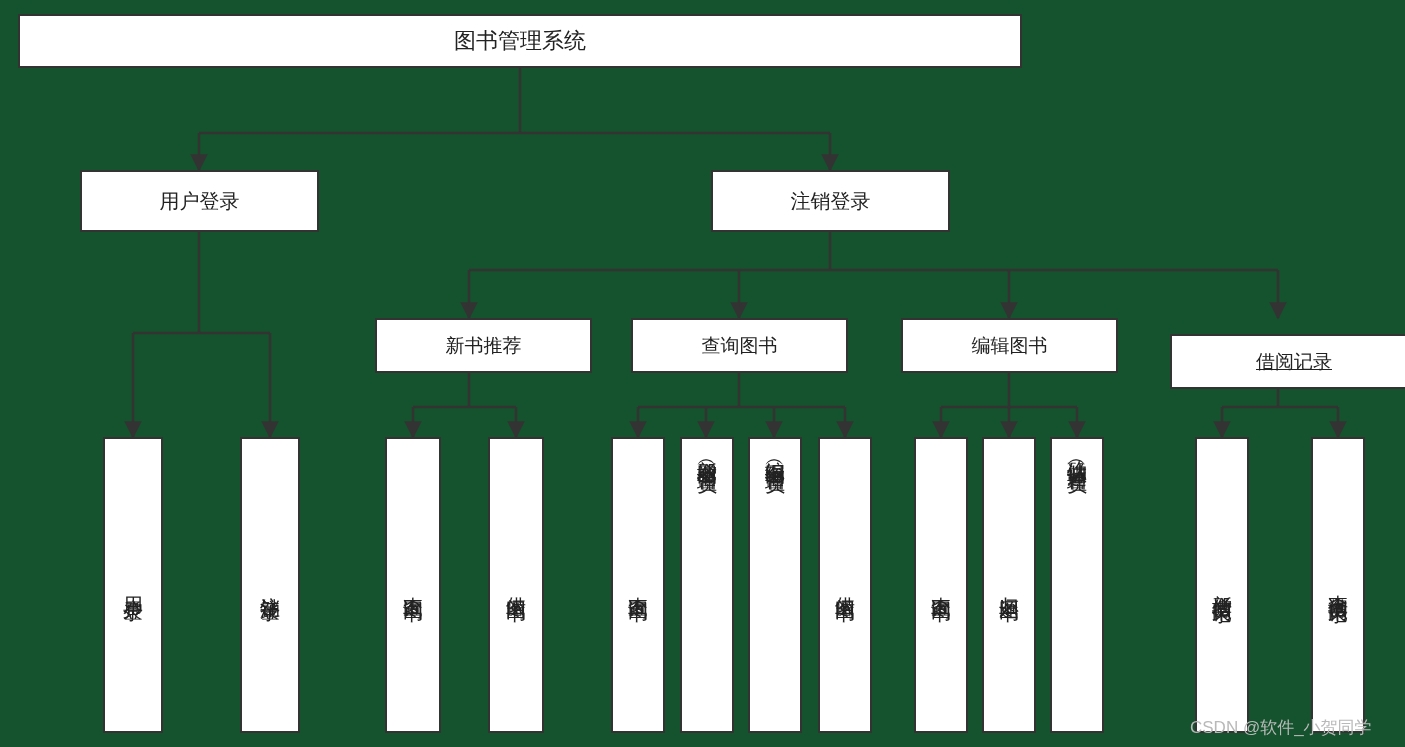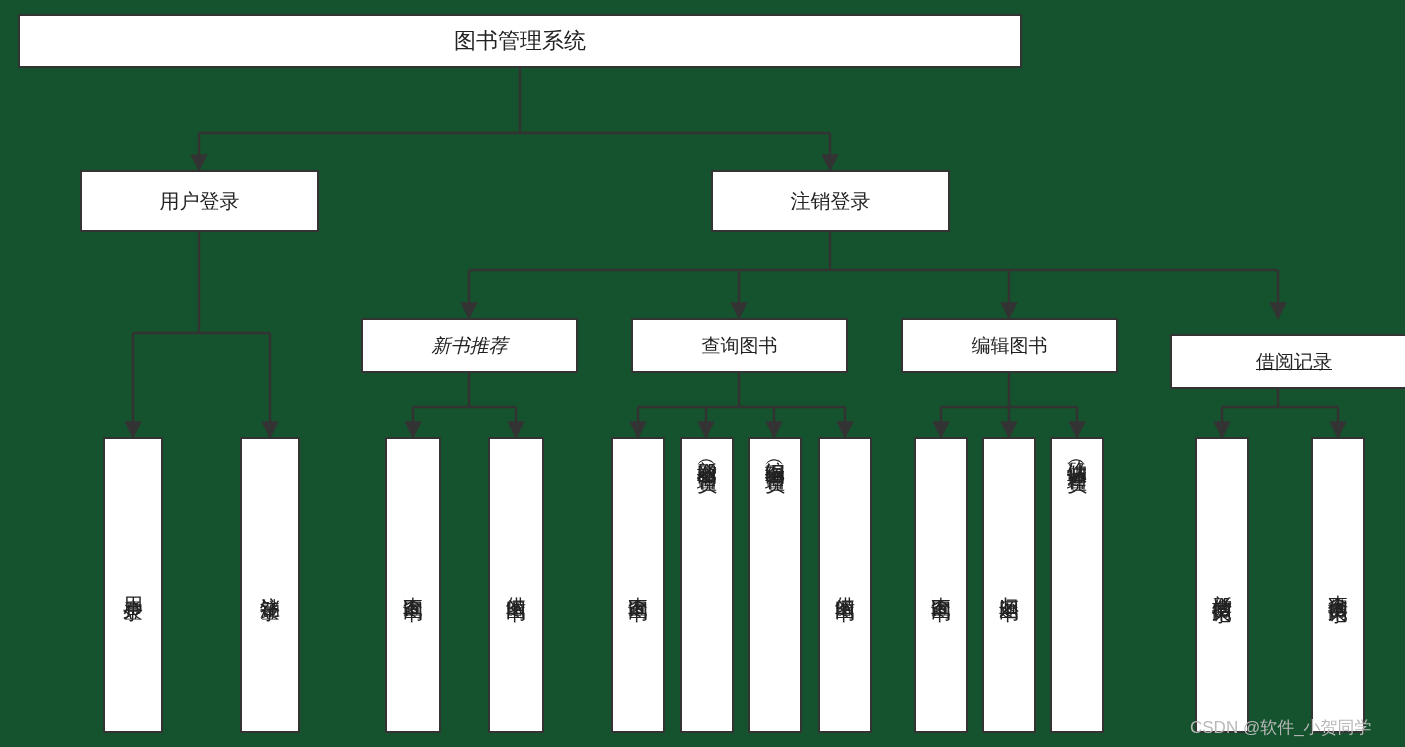--- a/index.html
+++ b/index.html
@@ -120,21 +120,21 @@
       <path d="M 1338 407 L 1338 437" marker-end="url(#arrow)"></path>
     </g>
   </svg>
 
   <div class="node root" style="left:18px; top:14px; width:1004px; height:54px;">图书管理系统</div>
 
   <div class="node level2" style="left:80px; top:170px; width:239px; height:62px;">用户登录</div>
 
   <div class="node level2" style="left:711px; top:170px; width:239px; height:62px;">注销登录</div>
 
-  <div class="node level3" style="left:361px; top:318px; width:217px; height:55px;font-style:italic;">新书推荐</div>
+  <div class="node level3" style="left:375px; top:318px; width:217px; height:55px;">新书推荐</div>
 
   <div class="node level3" style="left:631px; top:318px; width:217px; height:55px;">查询图书</div>
 
   <div class="node level3" style="left:901px; top:318px; width:217px; height:55px;">编辑图书</div>
 
   <div class="node level3" style="left:1170px; top:334px; width:248px; height:55px;text-decoration:underline;">借阅记录</div>
 
   <div class="node leaf centered" style="left:103px; top:437px; width:60px; height:296px;">用户登录</div>
 
   <div class="node leaf centered" style="left:240px; top:437px; width:60px; height:296px;">注销登录</div>

